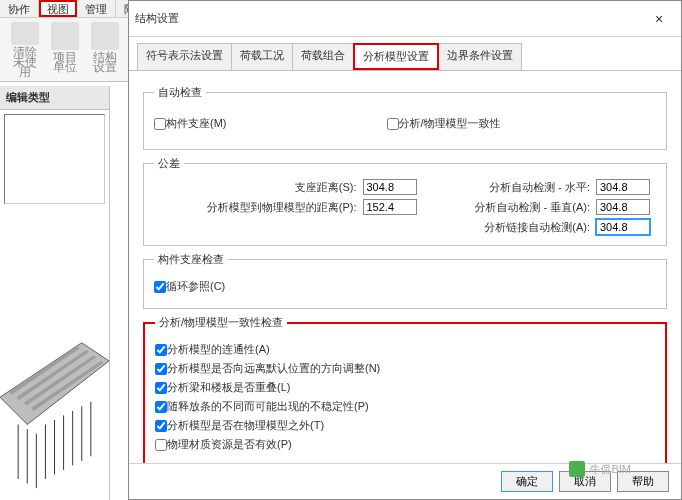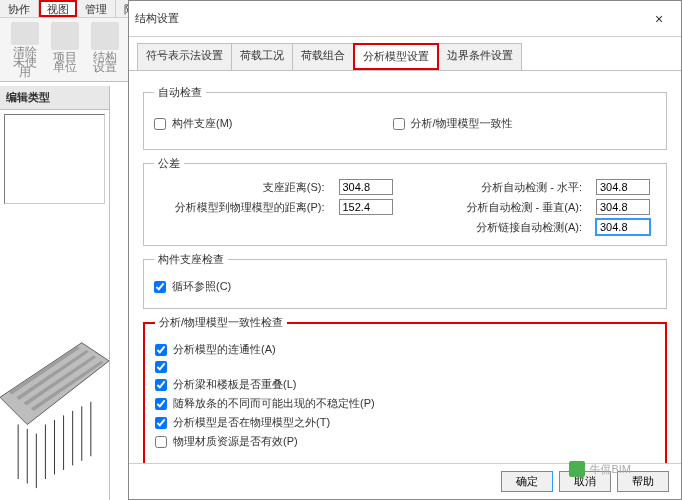--- a/index.html
+++ b/index.html
@@ -30,23 +30,23 @@
 
 .dlg-tabs { display: flex; border-bottom: 1px solid #c0c0c0; padding: 6px 8px 0; gap: 0; }
 .dlg-tab { padding: 4px 8px; border: 1px solid #c0c0c0; border-bottom: none; background: #f0f0f0; margin-right: -1px; cursor: pointer; }
 .dlg-tab.active-hl { border: 2px solid #d00; background: #fff; z-index: 2; }
 
 .dlg-body { flex: 1; overflow: auto; padding: 8px 14px; }
 fieldset { border: 1px solid #c0c0c0; margin: 6px 0; padding: 8px 10px 10px; }
 legend { padding: 0 4px; }
 fieldset.hl { border: 2px solid #d00; }
 
-.row { display: flex; align-items: center; gap: 6px; margin: 4px 0; }
+.row { display: flex; align-items: center; margin: 4px 0; }
 .cb { width: 12px; height: 12px; }
-.tolerance-grid { display: grid; grid-template-columns: 1fr auto 60px 40px auto 60px; align-items: center; gap: 4px 14px; }
+.tolerance-grid { display: grid; grid-template-columns: 1fr auto 60px 40px auto 60px; align-items: center; gap: 4px 6px; }
 .tolerance-grid input[type=text] { border: 1px solid #888; padding: 1px 3px; width: 54px; font-size: 11px; }
 .tolerance-grid input.focus { border: 1px solid #3399ff; outline: 1px solid #3399ff; }
 .tolerance-grid .lbl-r { text-align: right; white-space: nowrap; }
 
 .dlg-footer { display: flex; justify-content: flex-end; gap: 6px; padding: 7px 12px; border-top: 1px solid #d0d0d0; }
 .dlg-footer button { padding: 2px 14px; border: 1px solid #888; background: #f0f0f0; cursor: pointer; }
 .dlg-footer button.primary { border: 1px solid #3399ff; }
 
 .watermark { position: absolute; right: 50px; bottom: 22px; font-size: 12px; color: #aaa; display: flex; align-items: center; gap: 4px; }
 .wm-ico { width: 16px; height: 16px; background: #4caf50; border-radius: 2px; }
@@ -180,20 +180,21 @@
 
     <fieldset class="hl">
       <legend>分析/物理模型一致性检查</legend>
       <div id="cc-list">
           <label class="row">
             <input type="checkbox" class="cb" checked="" style="">
             <span>分析模型的连通性(A)</span>
           </label>
           <label class="row">
             <input type="checkbox" class="cb" checked="" style="">
+            <span>分析模型是否向远离默认位置的方向调整(N)</span>
           </label>
           <label class="row">
             <input type="checkbox" class="cb" checked="" style="">
             <span>分析梁和楼板是否重叠(L)</span>
           </label>
           <label class="row">
             <input type="checkbox" class="cb" checked="" style="">
             <span>随释放条的不同而可能出现的不稳定性(P)</span>
           </label>
           <label class="row">

